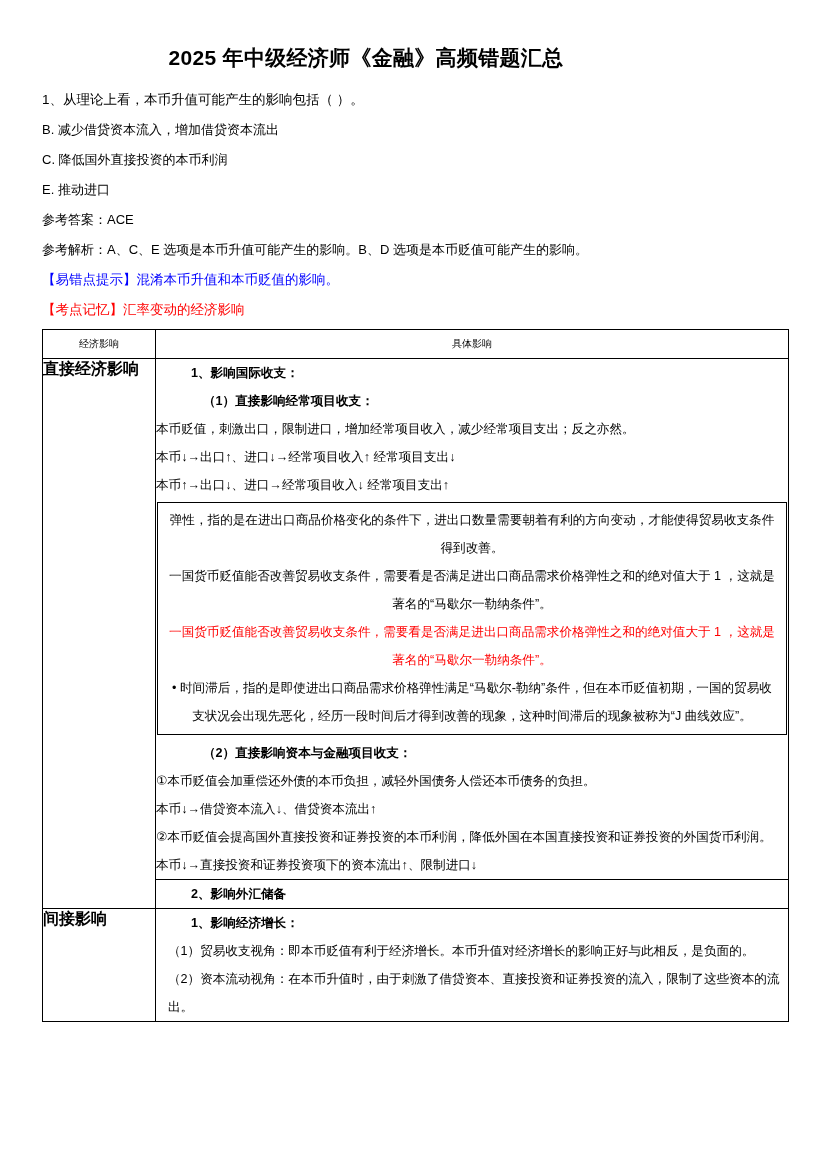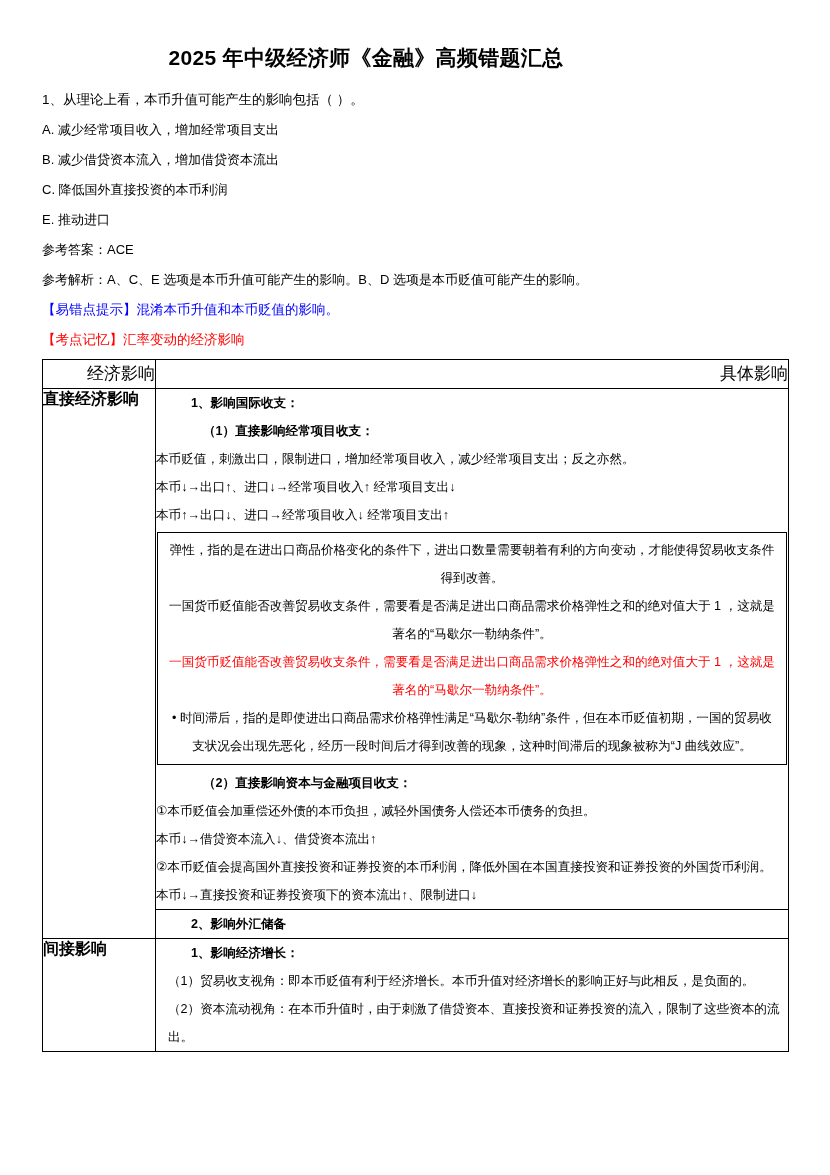--- a/index.html
+++ b/index.html
@@ -70,23 +70,23 @@
   }
   table.kb td, table.kb th {
     border: 1px solid #000000;
     vertical-align: top;
     padding: 0;
   }
   col.c1 { width: 113px; }
   col.c2 { width: 633px; }
 
   th.hd {
-    text-align: right;
+    text-align: center;
     font-weight: normal;
-    font-size: 17px;
+    font-size: 10px;
     height: 28px;
     line-height: 28px;
     vertical-align: middle;
   }
 
   td.lbl {
     text-align: left;
     vertical-align: middle;
     font-size: 16px;
     font-weight: bold;
@@ -114,21 +114,20 @@
 </style>
 </head>
 <body>
 
 <div class="page">
 
   <h1 class="doc-title">2025 年中级经济师《金融》高频错题汇总</h1>
 
   <p class="q-line">1、从理论上看，本币升值可能产生的影响包括（    ）。</p>
 
-  <p class="opt-line">A. 减少经常项目收入，增加经常项目支出</p>
   <p class="opt-line">B. 减少借贷资本流入，增加借贷资本流出</p>
   <p class="opt-line">C. 降低国外直接投资的本币利润</p>
   <p class="opt-line">E. 推动进口</p>
 
   <p class="meta-line">参考答案：ACE</p>
   <p class="meta-line">参考解析：A、C、E 选项是本币升值可能产生的影响。B、D 选项是本币贬值可能产生的影响。</p>
   <p class="hint-blue">【易错点提示】混淆本币升值和本币贬值的影响。</p>
   <p class="hint-red">【考点记忆】汇率变动的经济影响</p>
 
   <table class="kb">

